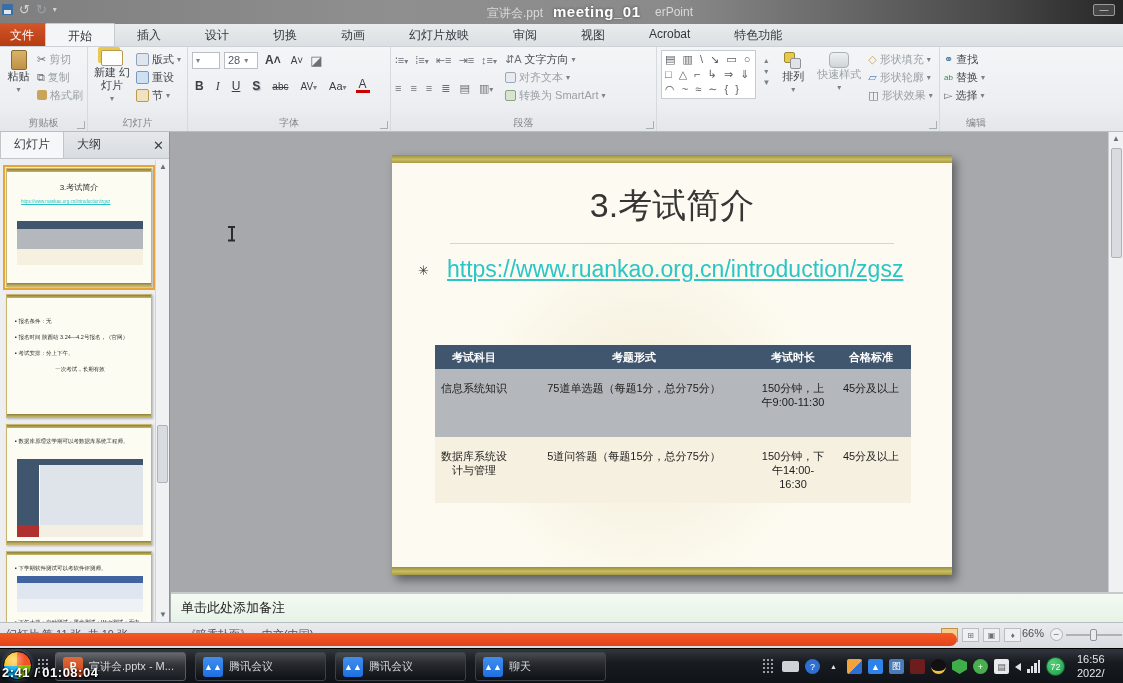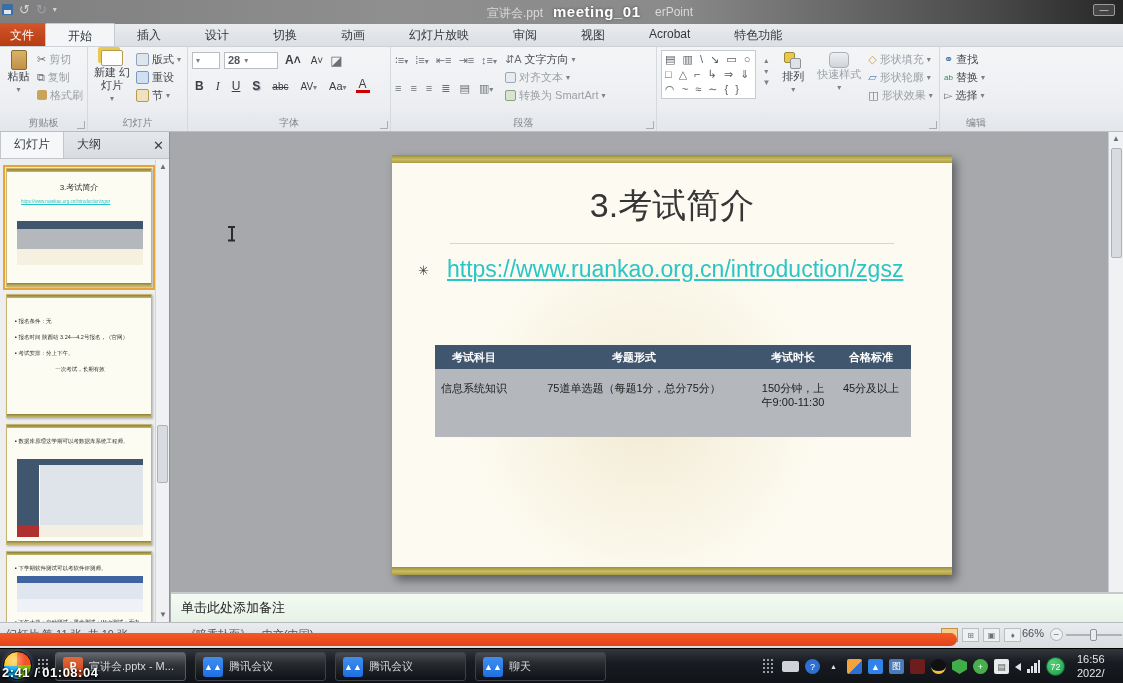--- a/index.html
+++ b/index.html
@@ -203,21 +203,21 @@
         </div>
       </div>
       <span class="glabel">幻灯片</span>
     </div>
 
     <div class="rgroup" style="width:203px;">
       <div class="fontrow">
         <span class="combo" style="width:28px;">
             <span class="carr">▾</span>
           </span>
-        <span class="combo" style="width:54px;font-weight:bold;">
+        <span class="combo" style="width:34px;">
             <span>28</span>
             <span class="carr">▾</span>
           </span>
         <span class="fbtn" style="font-weight:bold;">A˄</span>
         <span class="fbtn" style="font-size:10px;">A˅</span>
         <span class="glyph" style="font-size:13px;">◪</span>
       </div>
       <div class="fontrow" style="margin-top:6px;gap:6px;">
         <span class="fbtn" style="font-weight:bold;">B</span>
         <span class="fbtn" style="font-style:italic;font-family:'Liberation Serif',serif;">I</span>
@@ -423,20 +423,26 @@
         <th style="width:242px;text-align:center;">考题形式</th>
         <th style="width:76px;">考试时长</th>
         <th style="width:80px;">合格标准</th>
       </tr>
       <tr class="r0">
         <td>信息系统知识</td>
         <td>75道单选题（每题1分，总分75分）</td>
         <td>150分钟，上午9:00-11:30</td>
         <td>45分及以上</td>
       </tr>
+      <tr class="r1">
+        <td>数据库系统设计与管理</td>
+        <td>5道问答题（每题15分，总分75分）</td>
+        <td>150分钟，下午14:00-16:30</td>
+        <td>45分及以上</td>
+      </tr>
     </tbody>
       </table>
   </div>
 
   <div class="abs ibeam"></div>
 
   <div class="abs vscroll">
     <div class="sarrow" style="margin-top:2px;">▲</div>
     <div class="sthumb" style="top:16px;height:110px;left:2px;"></div>
   </div>

